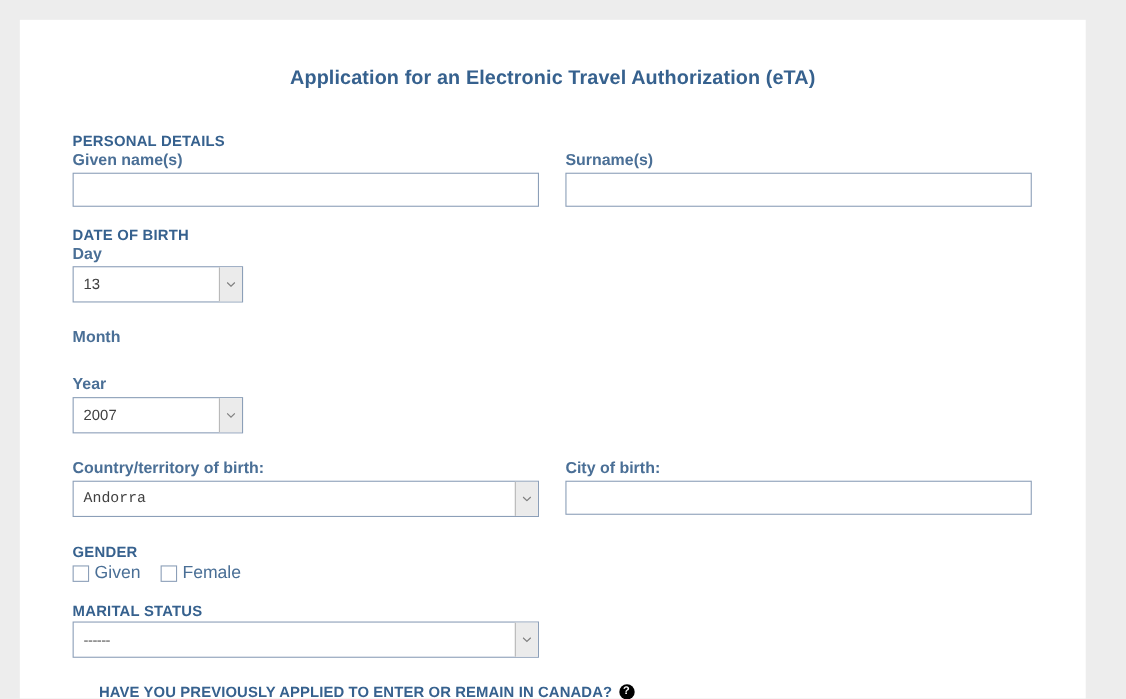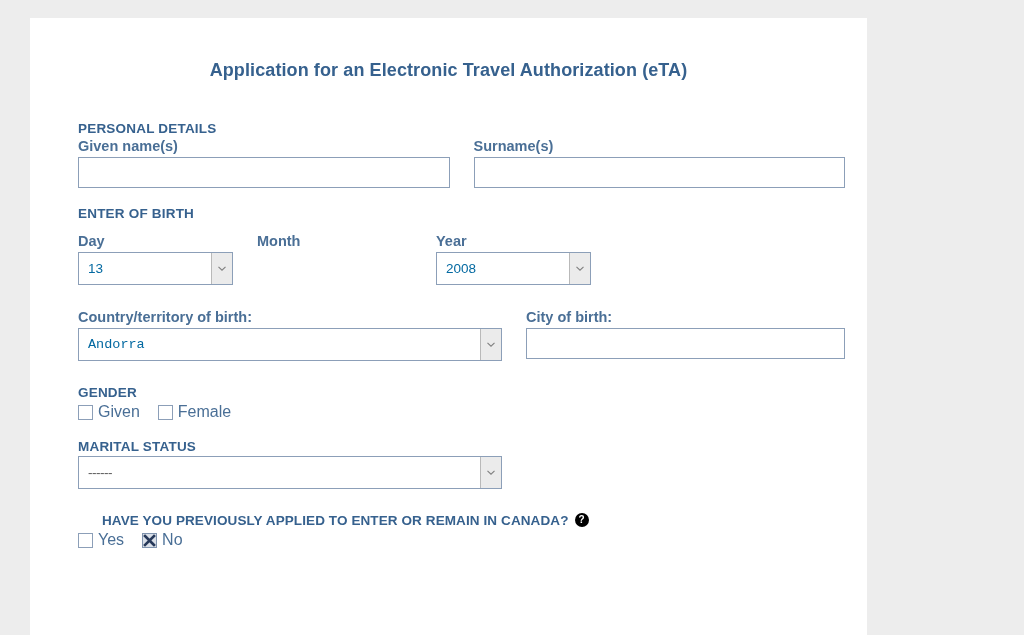--- a/index.html
+++ b/index.html
@@ -9,23 +9,23 @@
   body {
     width: 1024px;
     height: 635px;
     background: #ededed;
     font-family: "Liberation Sans", sans-serif;
     overflow: hidden;
   }
 
   .page-canvas {
     position: absolute;
-    left: 30px;
+    left: 18px;
     top: 18px;
-    width: 837px;
+    width: 969px;
     height: 617px;
     background: #ffffff;
   }
 
   .form-title {
     text-align: center;
     color: #36618e;
     font-size: 18px;
     font-weight: bold;
     margin-top: 42px;
@@ -83,21 +83,21 @@
     box-sizing: border-box;
     height: 33px;
     border: 1px solid #8c9fb8;
     background: #ffffff;
     display: flex;
     align-items: center;
   }
 
   .select-value {
     font-size: 13.5px;
-    color: #0369a1;
+    color: #404040;
     padding-left: 9px;
     white-space: nowrap;
     overflow: hidden;
   }
 
   .select-value.placeholder {
     color: #5a5a5a;
     letter-spacing: -0.5px;
   }
 
@@ -115,21 +115,22 @@
   }
 
   .chevron {
     width: 8px;
     height: 5px;
   }
 
   .dob-row {
     display: flex;
     gap: 24px;
-    margin-top: 12px;
+    margin-top: 2px;
+    flex-direction: column;
   }
   .dob-cell-day   { width: 155px; }
   .dob-cell-month { width: 155px; }
   .dob-cell-year  { width: 155px; }
 
   .spacer-24 { height: 24px; }
   .spacer-18 { height: 18px; }
 
   .checkbox-row {
     display: flex;
@@ -218,21 +219,21 @@
         <input class="text-input" type="text" value="" style="">
       </div>
       <div class="col-right">
         <div class="field-label">Surname(s)</div>
         <input class="text-input" type="text" value="" style="">
       </div>
     </div>
 
     <div class="spacer-18"></div>
 
-    <div class="section-heading">ENTER OF BIRTH</div>
+    <div class="section-heading">DATE OF BIRTH</div>
 
     <div class="dob-row">
       <div class="dob-cell-day">
         <div class="field-label">Day</div>
         <div class="select-wrap">
           <span class="select-value">13</span>
           <span class="select-button">
             <svg class="chevron" viewBox="0 0 8 5">
               <path d="M0.5 0.8 L4 4.2 L7.5 0.8" fill="none" stroke="#808080" stroke-width="1.1"></path>
             </svg>
@@ -240,21 +241,21 @@
         </div>
       </div>
 
       <div class="dob-cell-month">
         <div class="field-label">Month</div>
       </div>
 
       <div class="dob-cell-year">
         <div class="field-label">Year</div>
         <div class="select-wrap">
-          <span class="select-value">2008</span>
+          <span class="select-value">2007</span>
           <span class="select-button">
             <svg class="chevron" viewBox="0 0 8 5">
               <path d="M0.5 0.8 L4 4.2 L7.5 0.8" fill="none" stroke="#808080" stroke-width="1.1"></path>
             </svg>
           </span>
         </div>
       </div>
     </div>
 
     <div class="spacer-24"></div>

